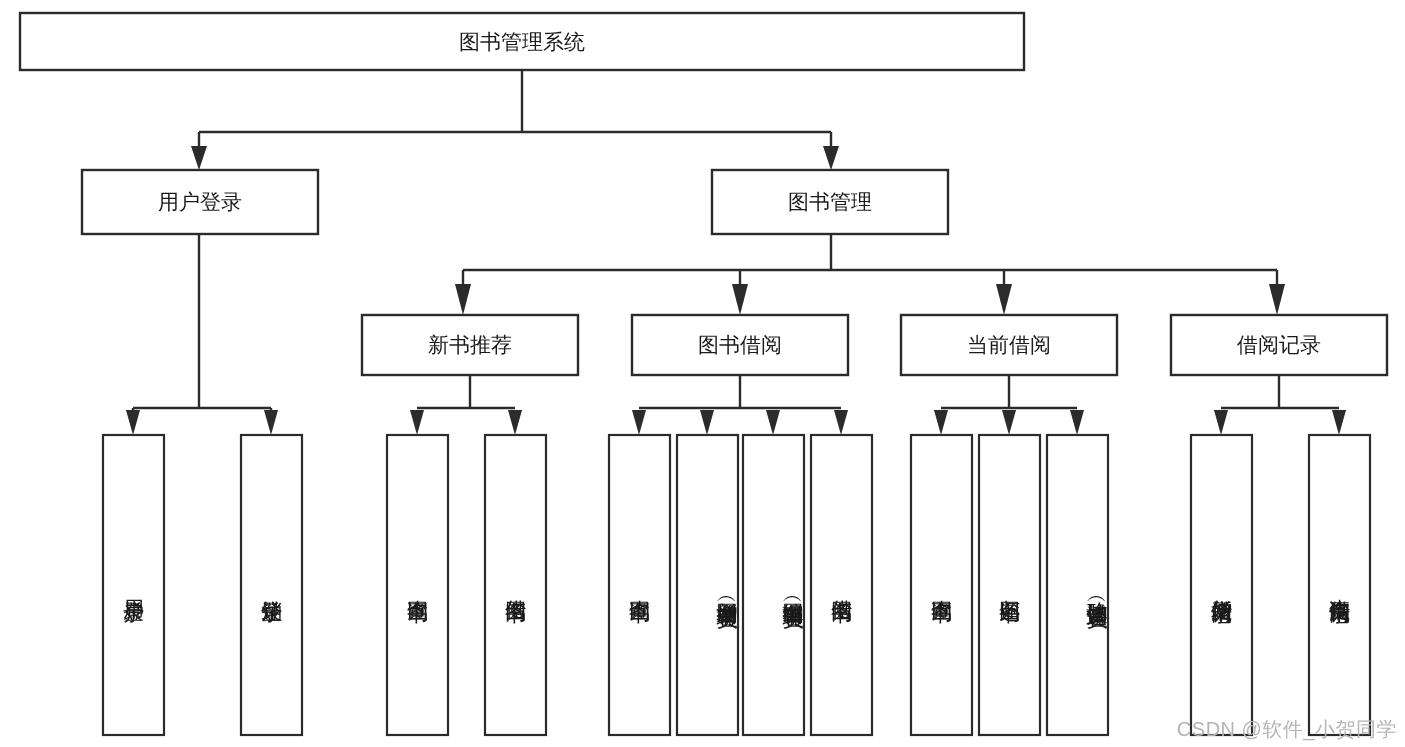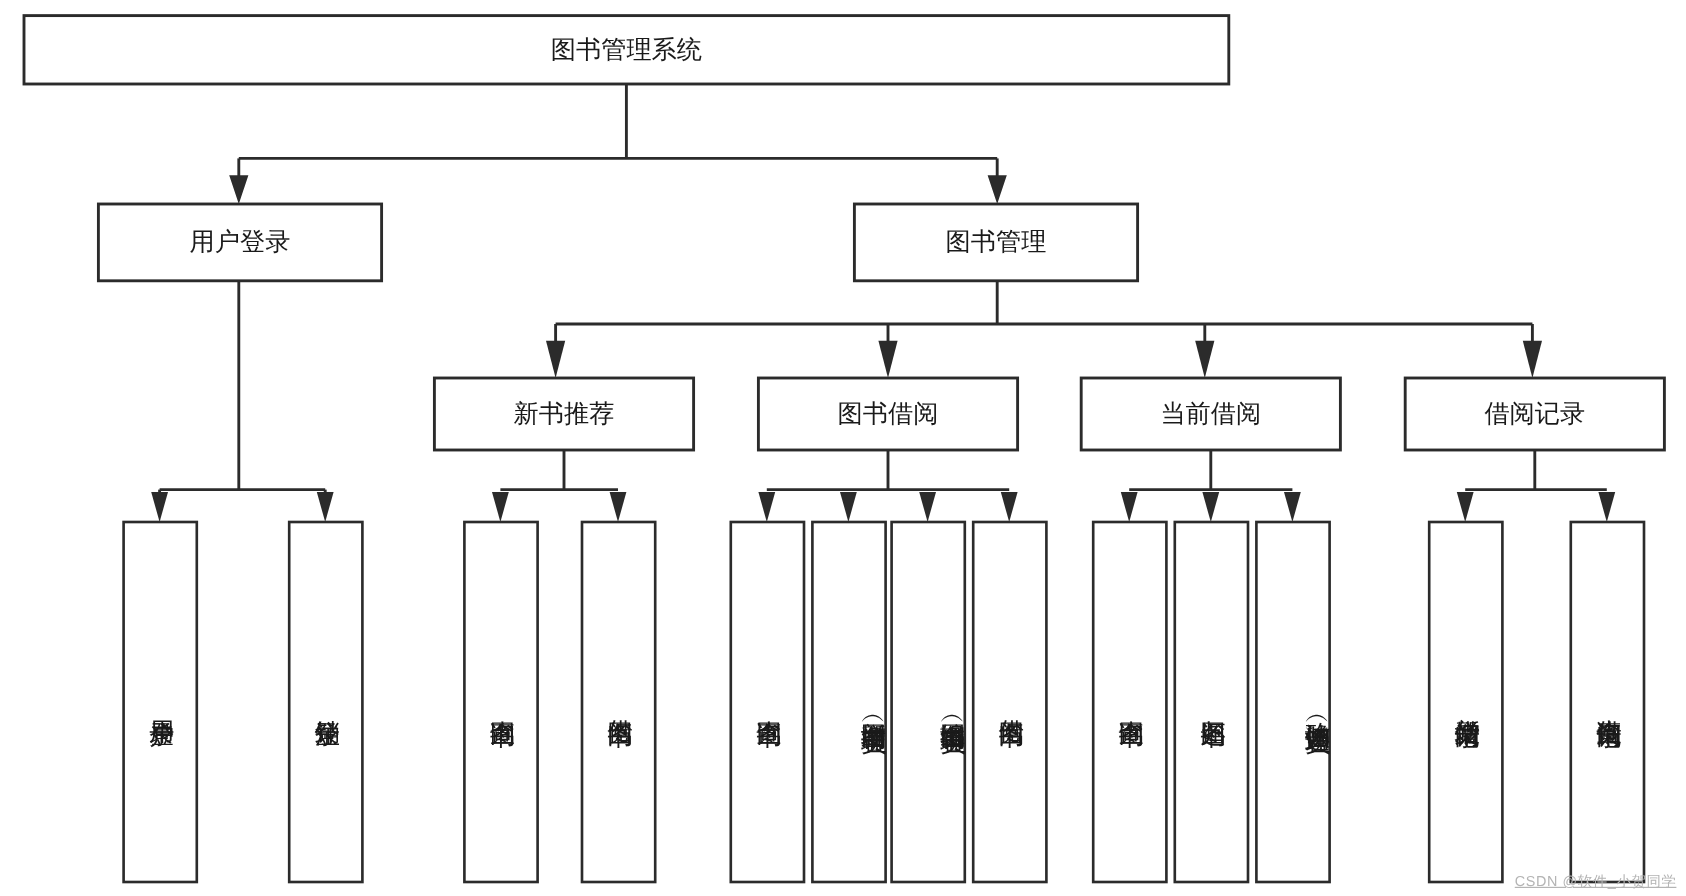--- a/index.html
+++ b/index.html
@@ -74,26 +74,25 @@
     user-select: none;
   }
   .leaf-label.center-mid {
     align-items: center;
   }
   #watermark {
     position: absolute;
     right: 8px;
     bottom: 4px;
     font-family: "Liberation Sans", "DejaVu Sans", sans-serif;
-    font-size: 12px;
+    font-size: 20px;
     color: #b4b4b4;
     letter-spacing: 0.5px;
     white-space: nowrap;
     user-select: none;
-    text-decoration: underline;
   }
 </style>
 </head>
 <body>
 
 <div id="diagram-root">
 
   <svg id="flow-svg" viewBox="0 0 1405 747" xmlns="http://www.w3.org/2000/svg">
 
     <g>

